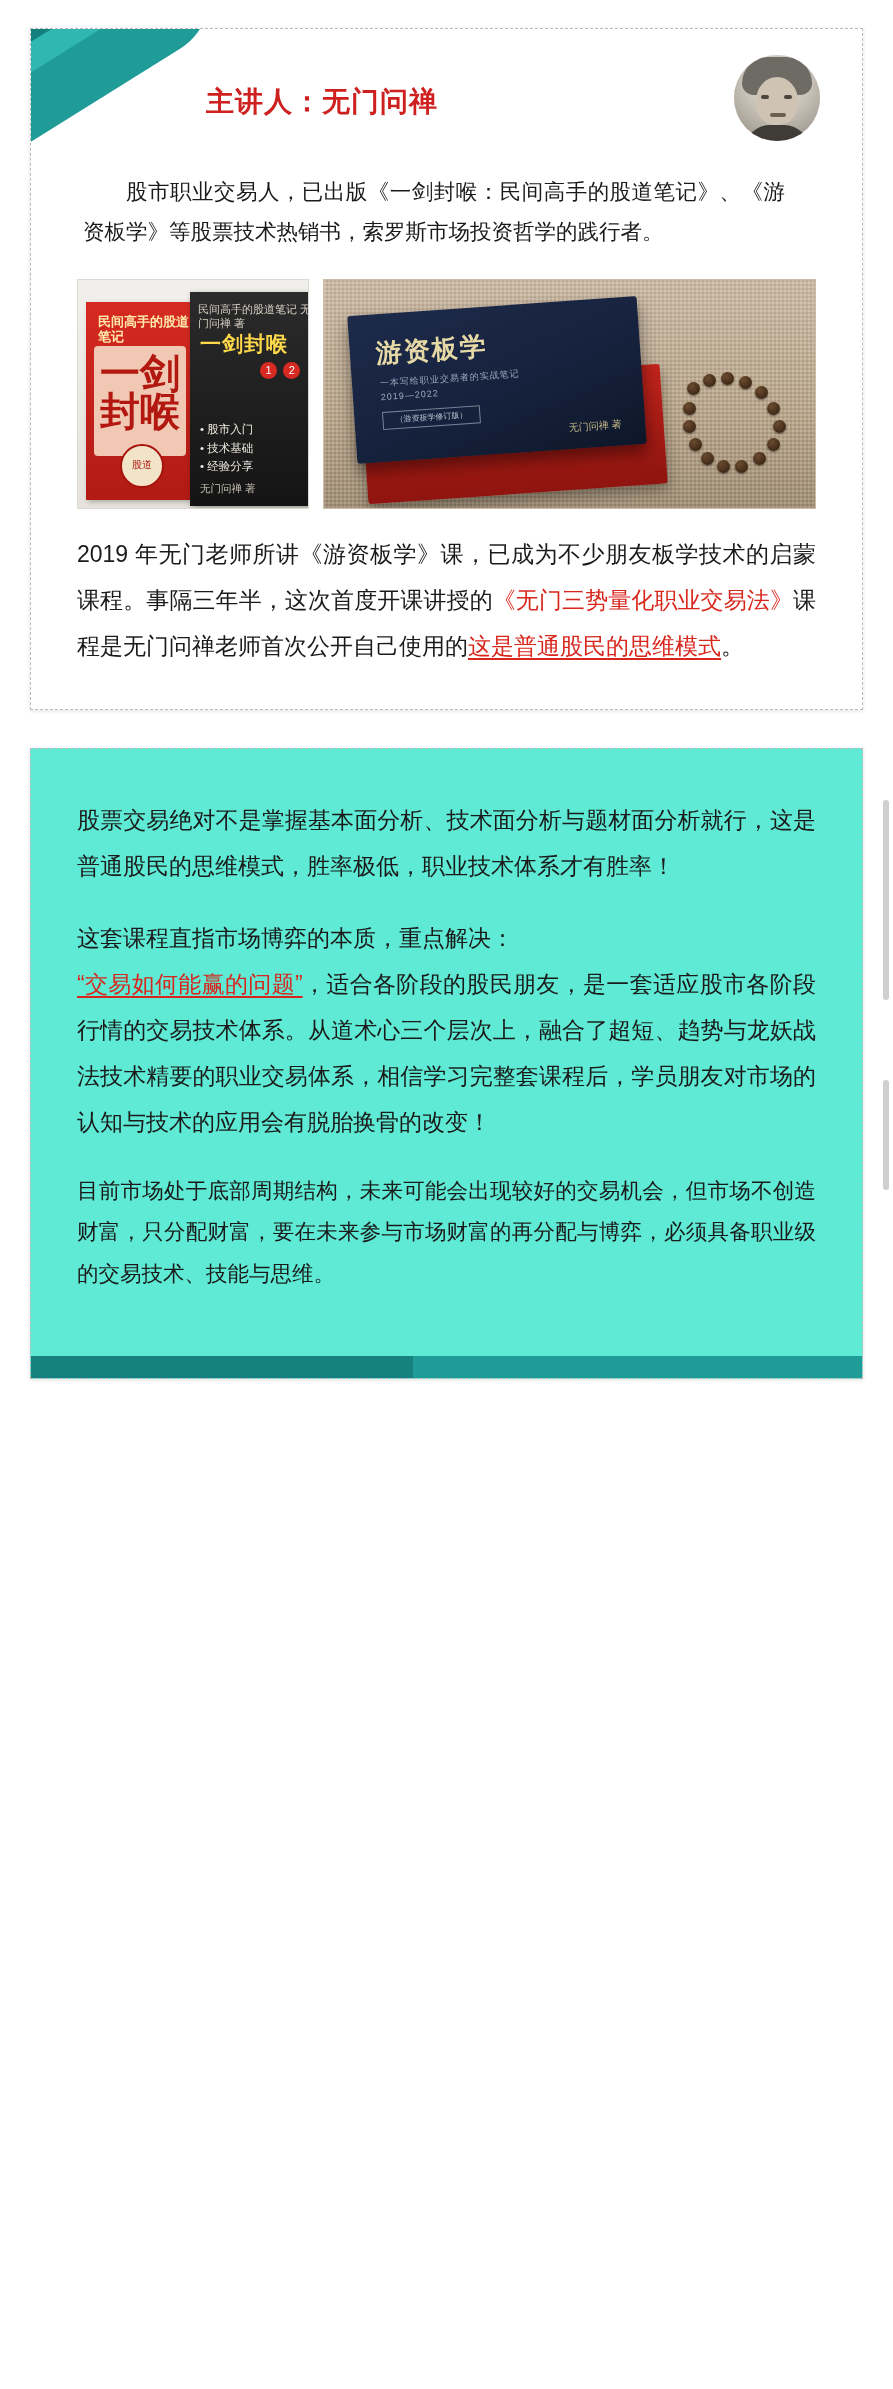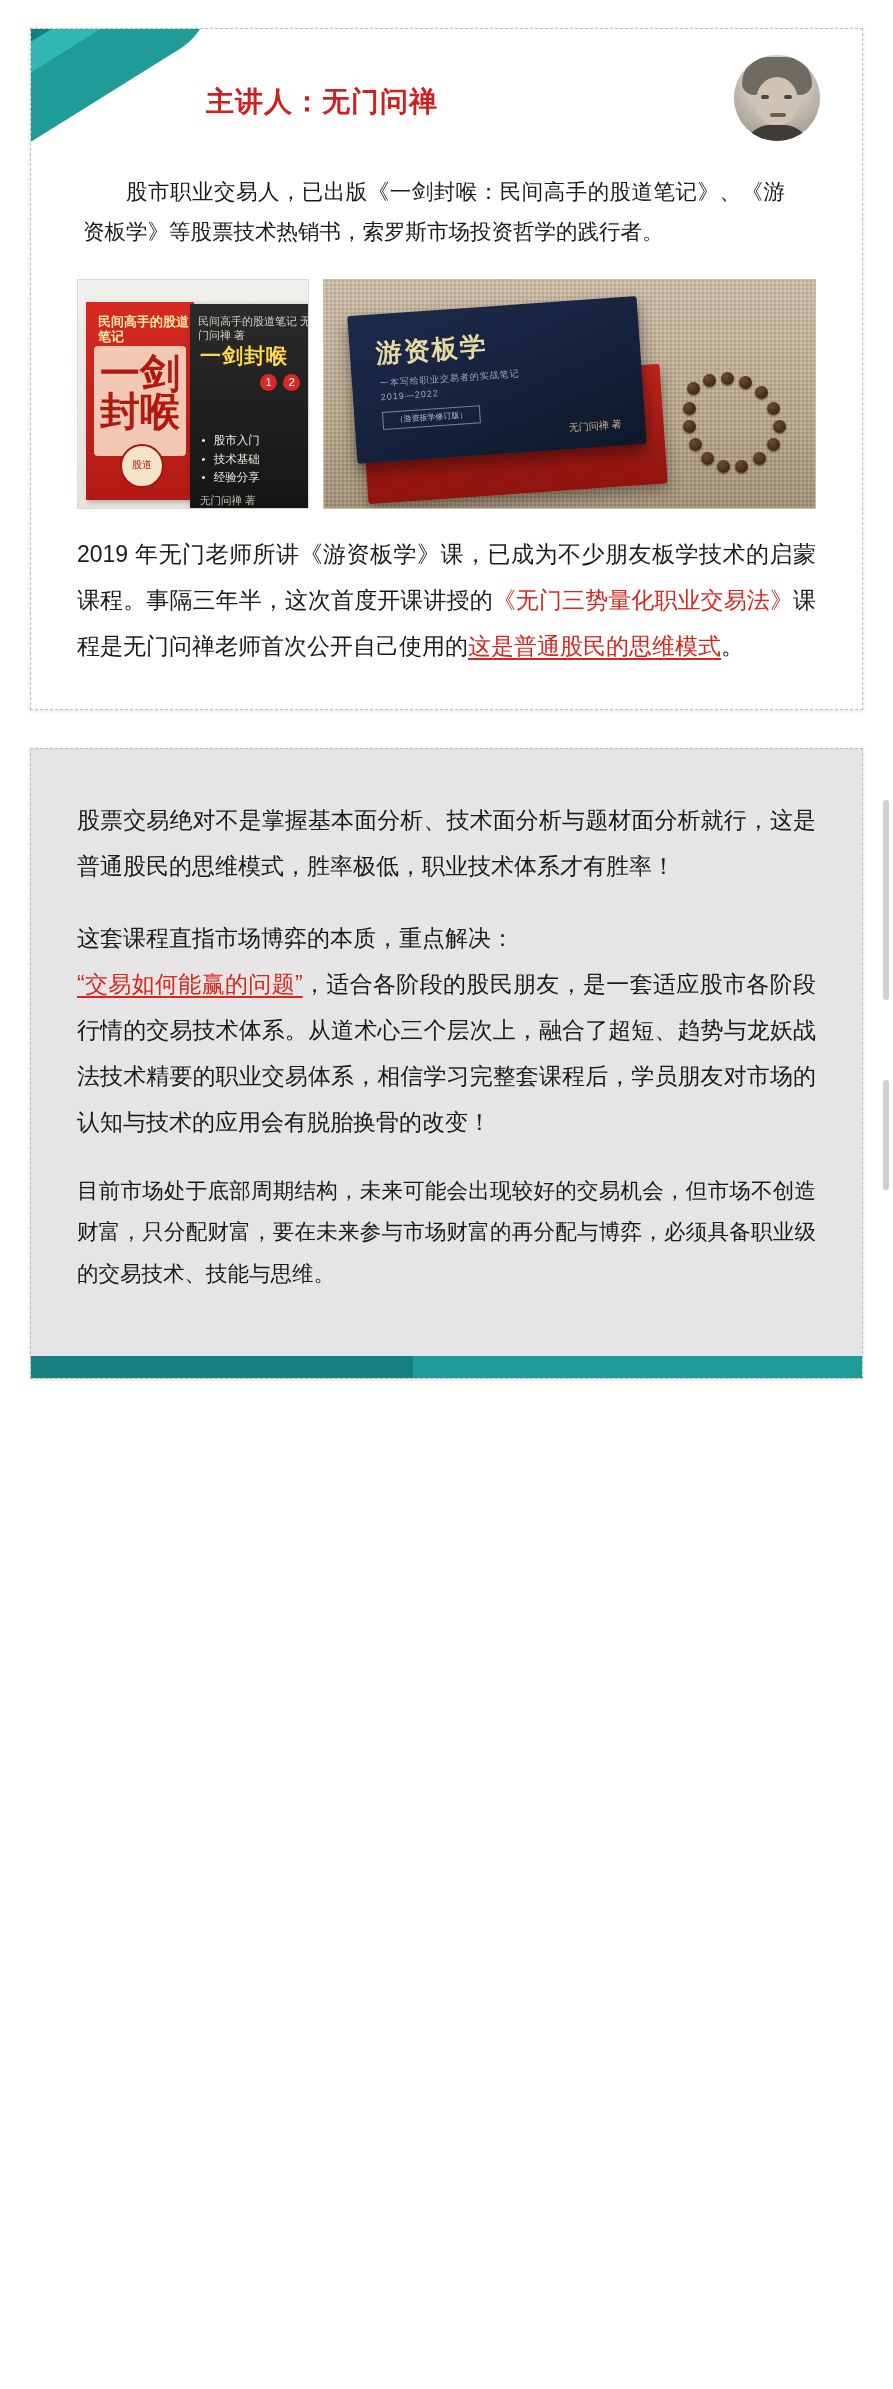--- a/index.html
+++ b/index.html
@@ -188,21 +188,21 @@
     line-height: 0.95;
   }
   .bl-red .bl-seal {
     position: absolute; left: 34px; bottom: 12px;
     width: 40px; height: 40px; border-radius: 50%;
     background: #f2e4c8; border: 2px solid #a8130d;
     color: #a8130d; font-size: 10px; text-align: center; line-height: 38px;
   }
   .bl-dark {
     position: absolute;
-    left: 112px; top: 24px;
+    left: 112px; top: 12px;
     width: 128px; height: 214px;
     background: linear-gradient(180deg,#2b2b2b 0%, #141414 100%);
     box-shadow: 2px 2px 6px rgba(0,0,0,0.35);
     color: #ffffff;
   }
   .bl-dark .bd-top {
     position: absolute; left: 8px; top: 10px;
     font-size: 11px; color: #d8d2c6; line-height: 1.3;
   }
   .bl-dark .bd-title {
@@ -315,21 +315,21 @@
     color: #1a1a1a;
     text-align: justify;
   }
   .red { color: #d8261c; }
   .red-u { color: #d8261c; text-decoration: underline; text-underline-offset: 4px; }
 
   
   .card2 {
     position: relative;
     margin: 38px 30px 0 30px;
-    background: #e5e5e5;
+    background: #5eead4;
     border: 1px dashed #bcbcbc;
     box-shadow: 0 1px 4px rgba(0,0,0,0.12);
     padding: 48px 46px 56px 46px;
   }
   .body-p {
     font-size: 23px;
     line-height: 2.0;
     color: #1a1a1a;
     text-align: justify;
     margin: 0 0 26px 0;
@@ -400,21 +400,21 @@
             </div>
           <div class="bl-seal">股道</div>
         </div>
         <div class="bl-dark">
           <div class="bd-top">民间高手的股道笔记  无门问禅  著</div>
           <div class="bd-title">一剑封喉</div>
           <div class="bd-num">
             <span class="bd-circle">1</span>
             <span class="bd-circle">2</span>
           </div>
-          <div class="bd-list" style="white-space: pre-line; font-family: Liberation Mono, monospace;">• 股市入门
+          <div class="bd-list" style="white-space: pre-line;">• 股市入门
 • 技术基础
 • 经验分享</div>
           <div class="bd-author">无门问禅 著</div>
         </div>
       </div>
 
       <div class="book-right">
         <div class="br-weave"></div>
         <div class="br-redbook"></div>
         <div class="br-bluebook">

